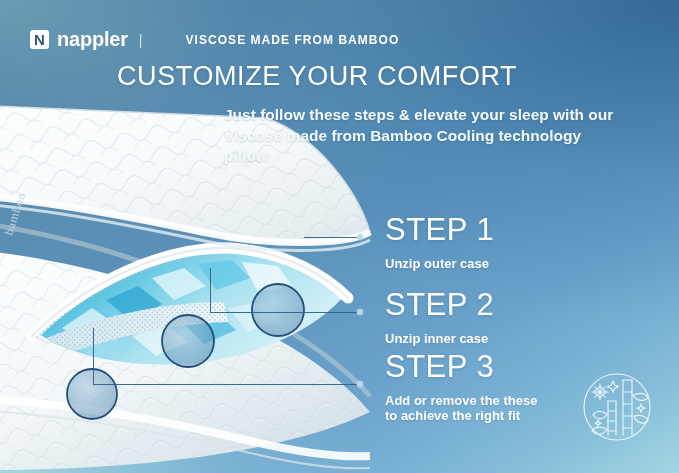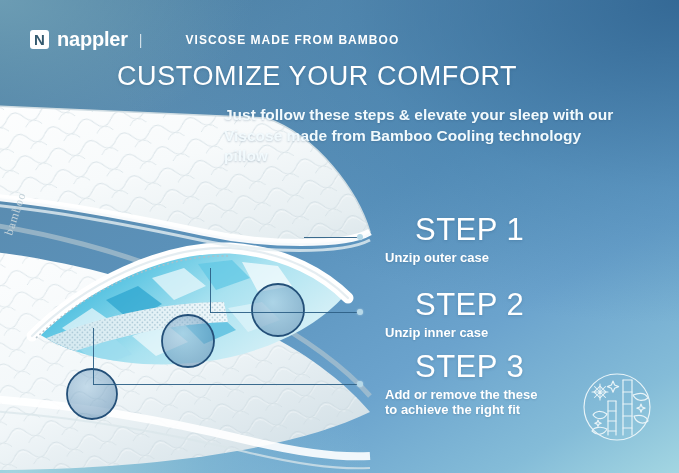--- a/index.html
+++ b/index.html
@@ -65,24 +65,23 @@
   .conn-dot{
     position:absolute;width:6px;height:6px;border-radius:50%;
     background:#b7d9e8;box-shadow:0 0 2px rgba(255,255,255,.5);
   }
 
   
   .step{position:absolute;left:385px;}
   .step-title{
     color:#ffffff;font-size:31px;font-weight:300;letter-spacing:0.5px;line-height:1.02;
     text-shadow:0 1px 3px rgba(30,70,100,0.22);
-    margin-left:30px;
   }
   .step-desc{
-    color:#ffffff;font-size:13px;font-weight:bold;line-height:1.18;margin-top:4px;
+    color:#ffffff;font-size:13px;font-weight:bold;line-height:1.18;margin-top:10px;
     text-shadow:0 1px 2px rgba(30,70,100,0.2);
   }
 
   
   .badge{position:absolute;left:578px;top:368px;width:78px;height:78px;}
 </style>
 </head>
 <body>
 
 <div class="stage">

